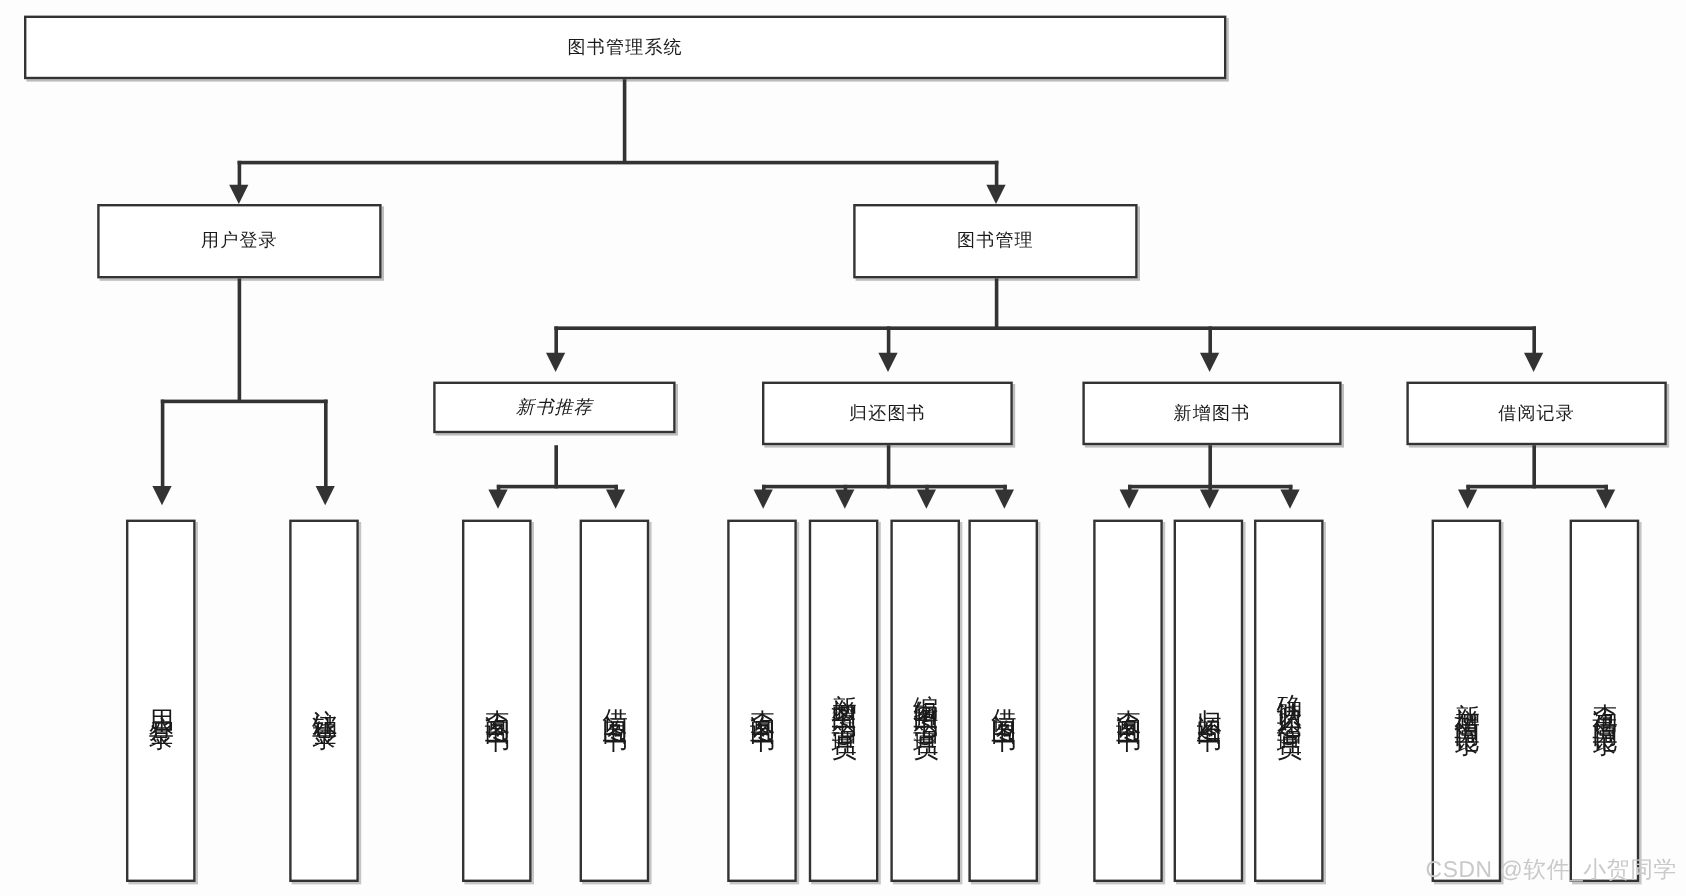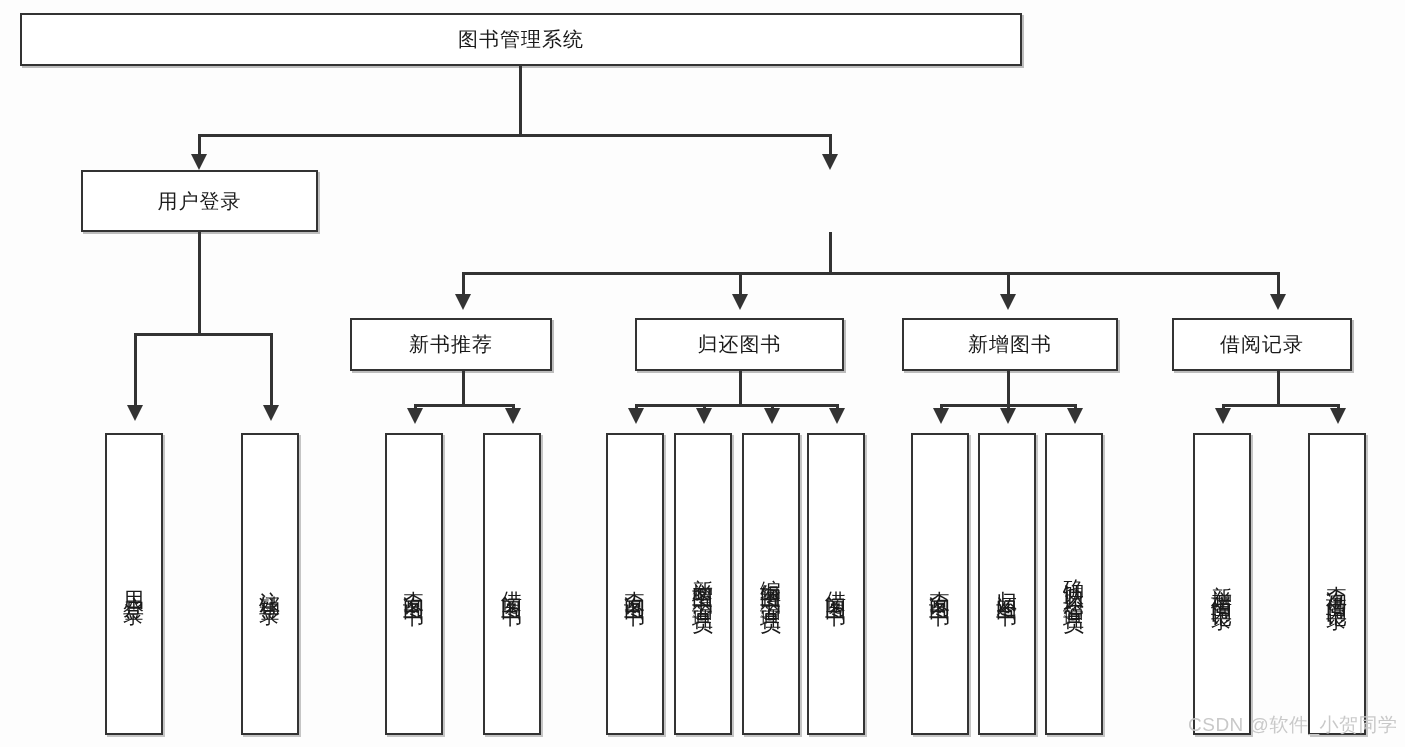--- a/index.html
+++ b/index.html
@@ -18,21 +18,21 @@
     box-sizing:border-box;
     background:#ffffff;
     border:2px solid #333333;
     box-shadow:2px 2px 0 rgba(0,0,0,.25);
     display:flex;
     align-items:center;
     justify-content:center;
     color:#1a1a1a;
   }
   .node .lbl{
-    font-size:20px;
+    font-size:15px;
     line-height:1.15;
     letter-spacing:1px;
     white-space:nowrap;
   }
   
   .node.vert{
     align-items:center;
     justify-content:center;
     box-shadow:2px 2px 0 rgba(0,0,0,.22);
   }
@@ -82,49 +82,52 @@
   <div class="ln h" style="left:198px;top:134px;width:634px;"></div>
   <div class="ln v" style="left:198px;top:134px;height:22px;"></div>
   <div class="ln v" style="left:829px;top:134px;height:22px;"></div>
   <div class="arw" style="left:191px;top:154px;"></div>
   <div class="arw" style="left:822px;top:154px;"></div>
 
   <div class="node" style="left:81px;top:170px;width:237px;height:62px;">
     <span class="lbl">用户登录</span>
   </div>
 
+  <div class="node" style="left:711px;top:170px;width:237px;height:62px;">
+    <span class="lbl">图书管理</span>
+  </div>
 
   <div class="ln v" style="left:198px;top:232px;height:103px;"></div>
   <div class="ln h" style="left:134px;top:333px;width:139px;"></div>
   <div class="ln v" style="left:134px;top:333px;height:74px;"></div>
   <div class="ln v" style="left:270px;top:333px;height:74px;"></div>
   <div class="arw" style="left:127px;top:405px;"></div>
   <div class="arw" style="left:263px;top:405px;"></div>
 
   <div class="ln v" style="left:829px;top:232px;height:42px;"></div>
   <div class="ln h" style="left:462px;top:272px;width:818px;"></div>
   <div class="ln v" style="left:462px;top:272px;height:24px;"></div>
   <div class="ln v" style="left:739px;top:272px;height:24px;"></div>
   <div class="ln v" style="left:1007px;top:272px;height:24px;"></div>
   <div class="ln v" style="left:1277px;top:272px;height:24px;"></div>
   <div class="arw" style="left:455px;top:294px;"></div>
   <div class="arw" style="left:732px;top:294px;"></div>
   <div class="arw" style="left:1000px;top:294px;"></div>
   <div class="arw" style="left:1270px;top:294px;"></div>
 
-  <div class="node" style="left:350px;top:318px;width:202px;height:53px;">
+  <div class="node" style="left:361px;top:318px;width:202px;height:43px;font-style:italic;">
     <span class="lbl">新书推荐</span>
   </div>
   <div class="node" style="left:635px;top:318px;width:209px;height:53px;">
     <span class="lbl">归还图书</span>
   </div>
   <div class="node" style="left:902px;top:318px;width:216px;height:53px;">
     <span class="lbl">新增图书</span>
   </div>
-  <div class="node" style="left:1172px;top:318px;width:180px;height:53px;">
+  <div class="node" style="left:1172px;top:318px;width:217px;height:53px;">
     <span class="lbl">借阅记录</span>
   </div>
 
   <div class="ln v" style="left:462px;top:371px;height:36px;"></div>
   <div class="ln h" style="left:414px;top:404px;width:101px;"></div>
   <div class="ln v" style="left:414px;top:404px;height:6px;"></div>
   <div class="ln v" style="left:512px;top:404px;height:6px;"></div>
   <div class="arw" style="left:407px;top:408px;"></div>
   <div class="arw" style="left:505px;top:408px;"></div>
 

